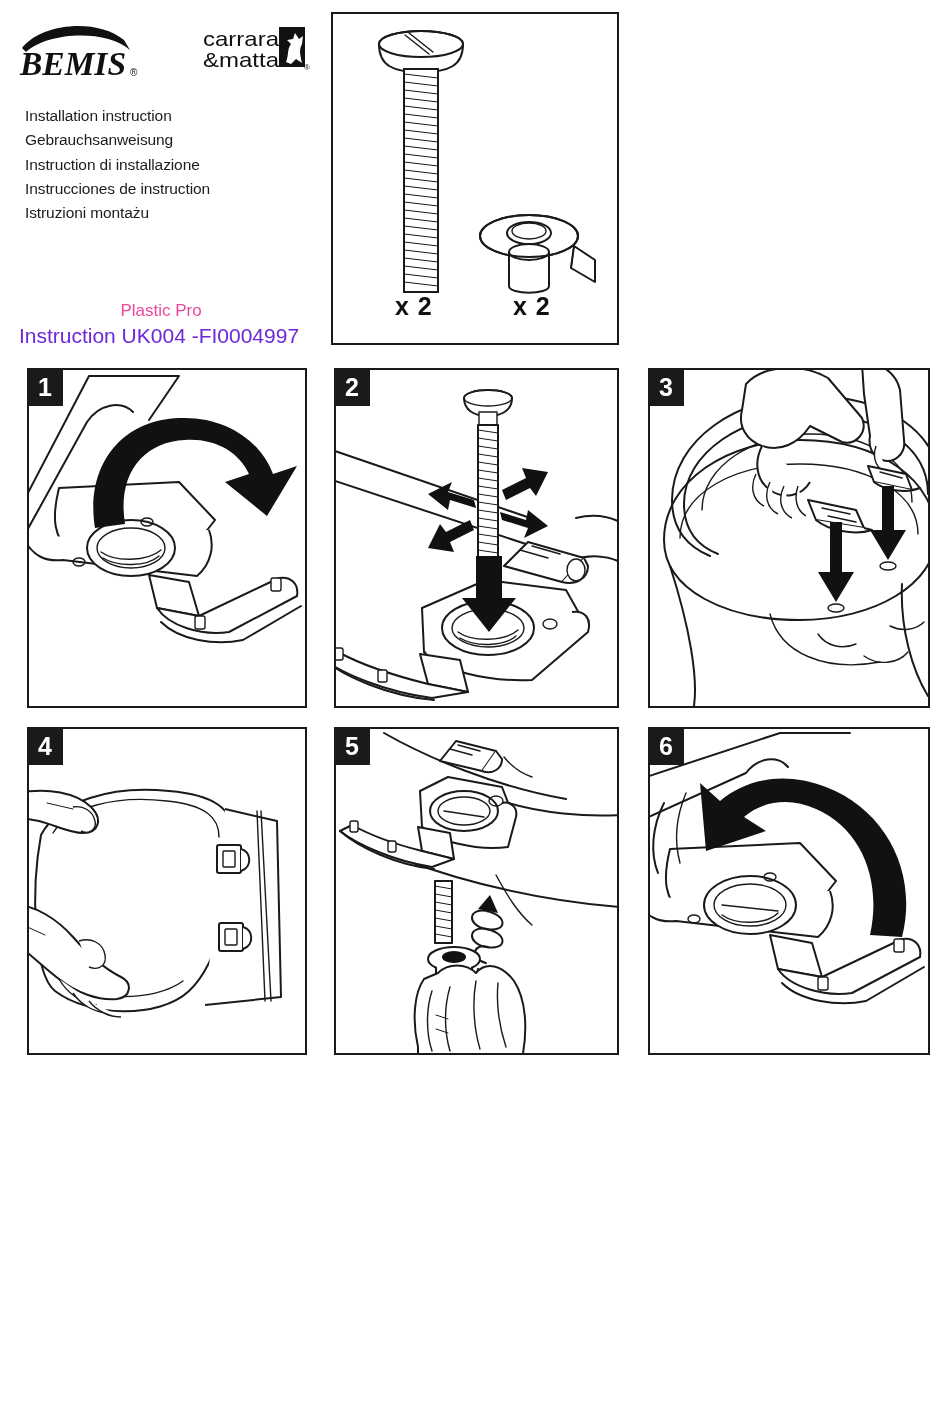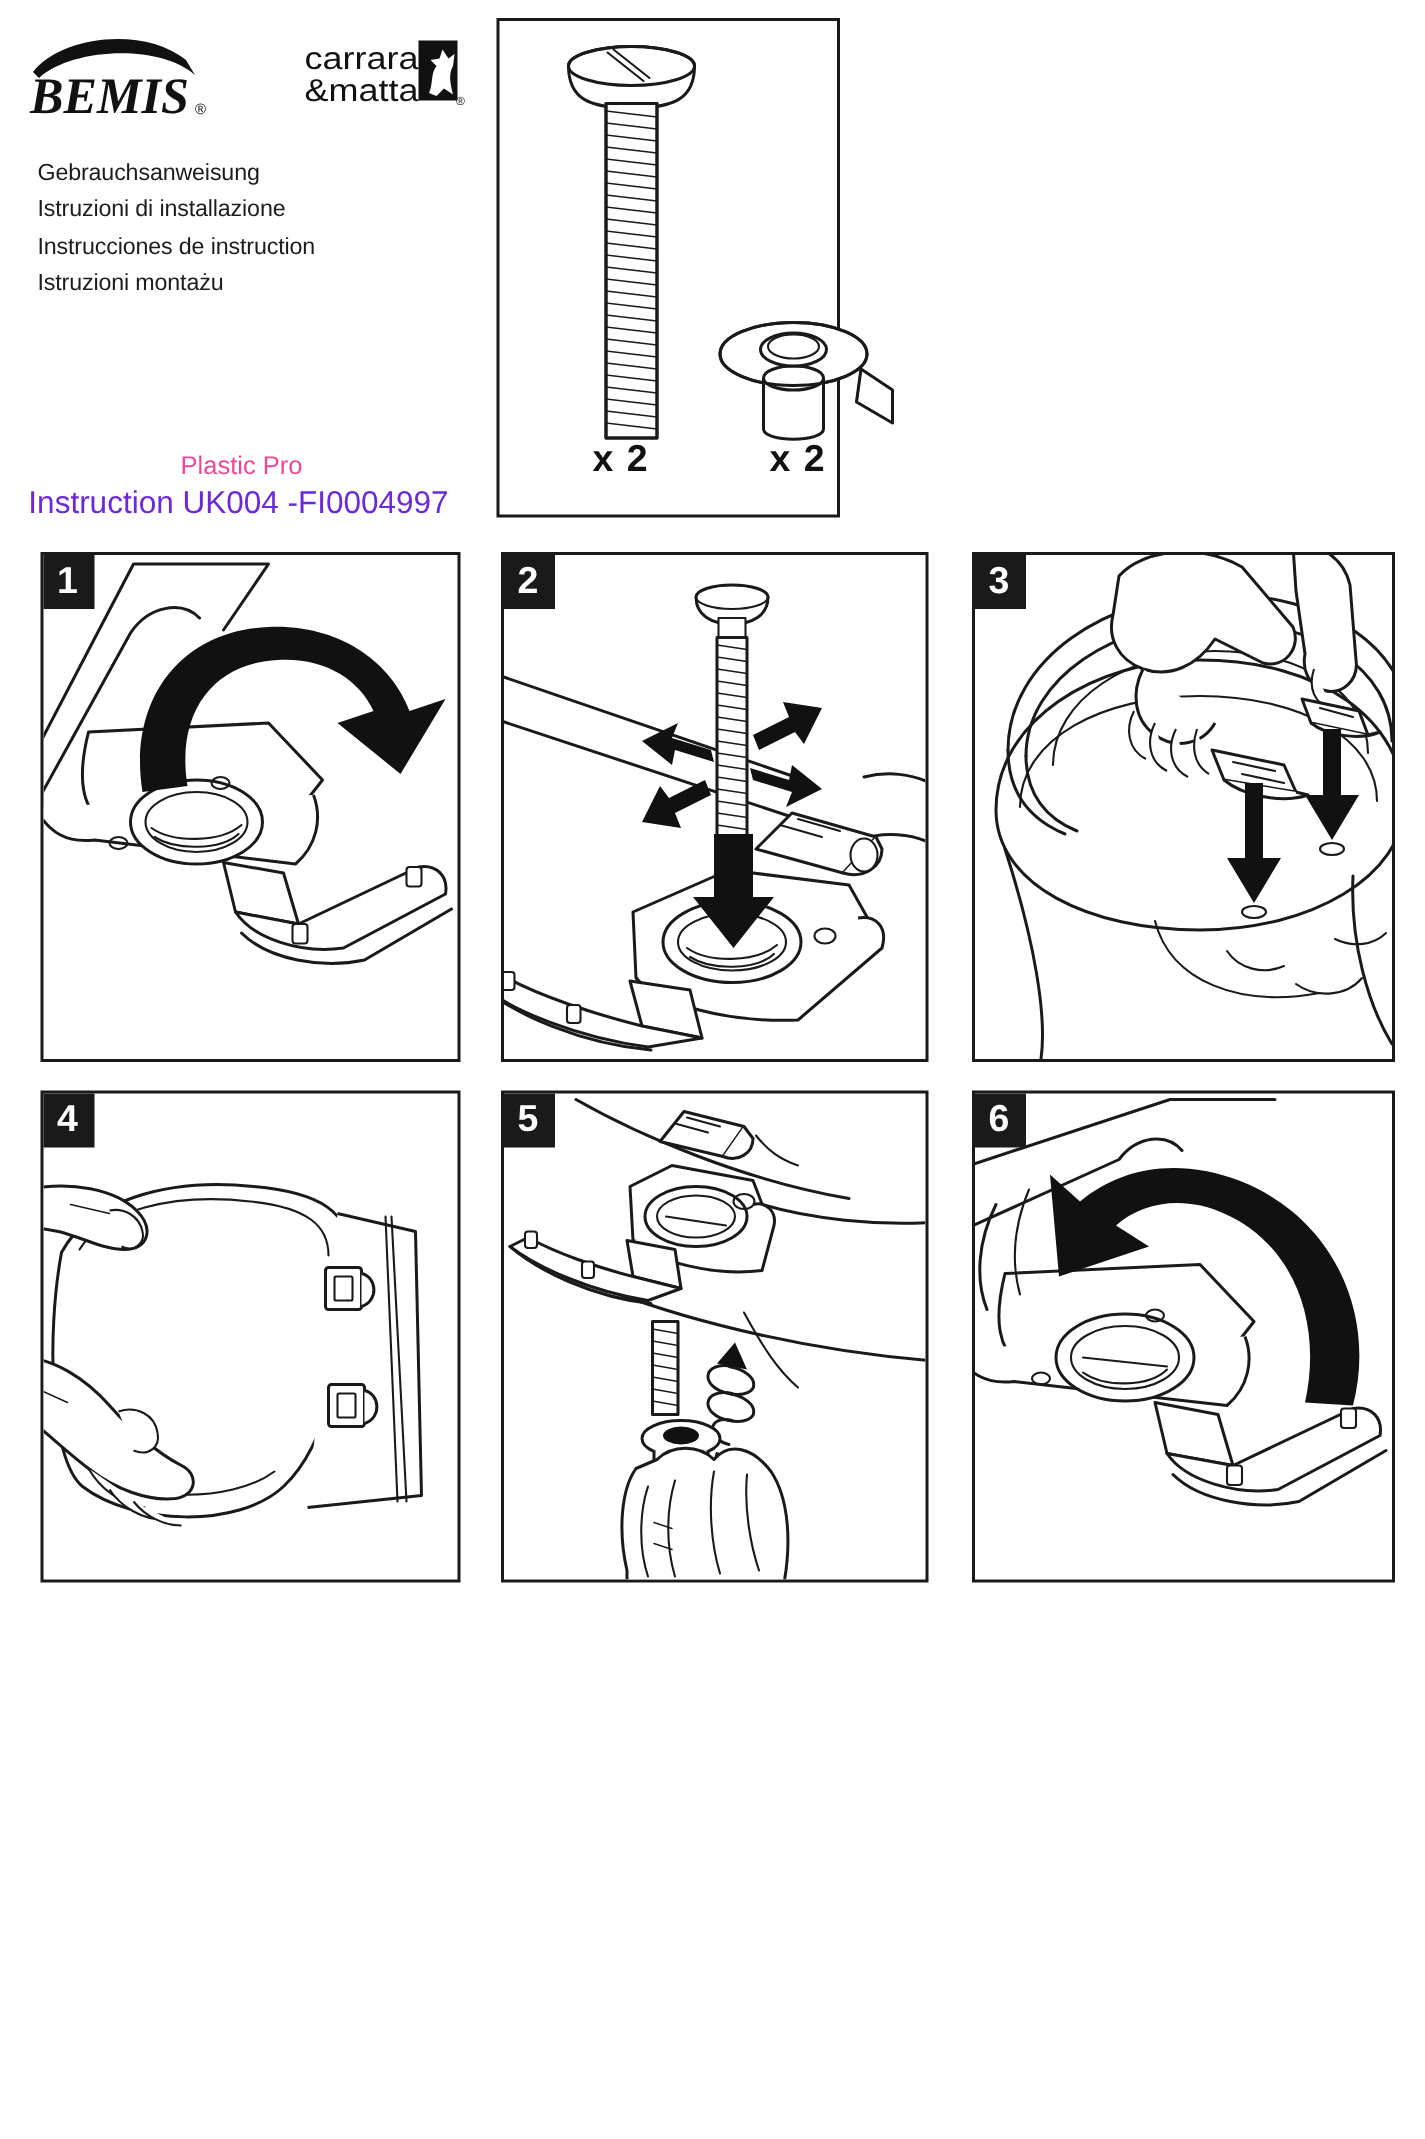--- a/index.html
+++ b/index.html
@@ -68,21 +68,21 @@
   #product-code {
     font-size: 21px;
     line-height: 25px;
     color: #6d28d9;
   }
 
   
   #parts-box {
     position: absolute;
     left: 331px; top: 12px;
-    width: 229px; height: 333px;
+    width: 288px; height: 333px;
     border: 2.5px solid #1a1a1a;
     box-sizing: border-box;
     background: #fff;
     padding-left: 15px;
   }
   #parts-svg { position: absolute; left: 0; top: 0; }
   .qty-label {
     position: absolute;
     font-size: 25px;
     font-weight: bold;
@@ -151,22 +151,23 @@
         <text x="0" y="24" font-family="'Liberation Sans', sans-serif" font-size="21" fill="#111" textLength="76" lengthAdjust="spacingAndGlyphs">carrara</text>
         <text x="0" y="45" font-family="'Liberation Sans', sans-serif" font-size="21" fill="#111" textLength="76" lengthAdjust="spacingAndGlyphs">&amp;matta</text>
         <rect x="76" y="5" width="26" height="40" class="blk"></rect>
         <path d="M83 40 C 86 33, 84 27, 88 22 L 84 18 L 90 17 L 92 11 L 96 17 L 100 14 L 99 22 C 96 27, 97 33, 99 41 L 93 37 L 88 42 Z" fill="#ffffff"></path>
         <text x="101" y="48" font-family="'Liberation Sans', sans-serif" font-size="8" fill="#111">®</text>
       </svg>
     </div>
   </div>
 
   <div id="language-list">
+    <div class="lang-line">Installation instruction</div>
     <div class="lang-line">Gebrauchsanweisung</div>
-    <div class="lang-line">Istruzioni di installazione</div>
+    <div class="lang-line">Instruction di installazione</div>
     <div class="lang-line">Instrucciones de instruction</div>
     <div class="lang-line">Istruzioni montażu</div>
   </div>
 
   <div id="product-block">
     <div id="product-name">Plastic Pro</div>
     <div id="product-code">Instruction UK004 -FI0004997</div>
   </div>
 </div>
 

